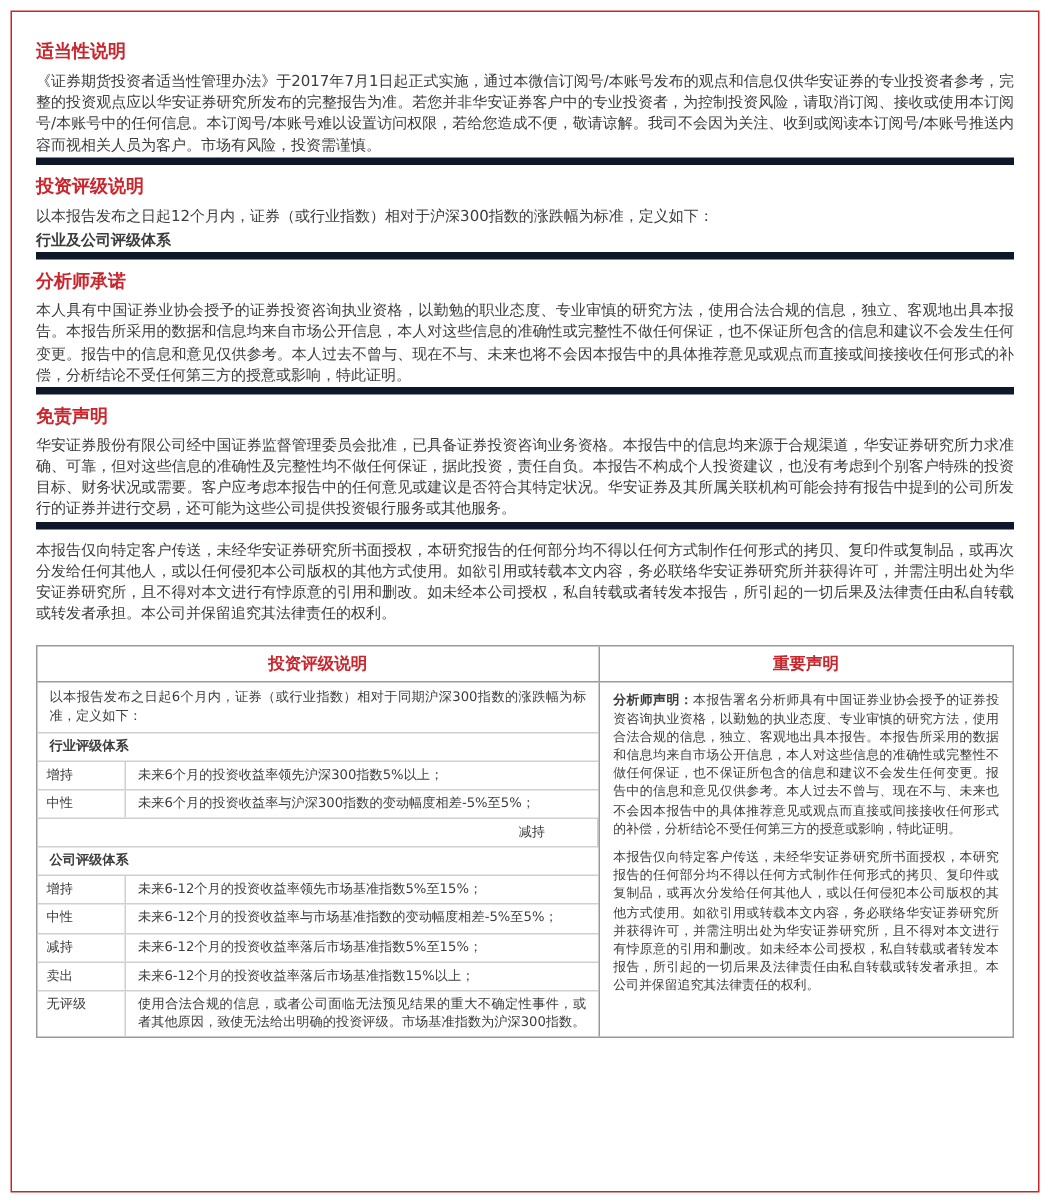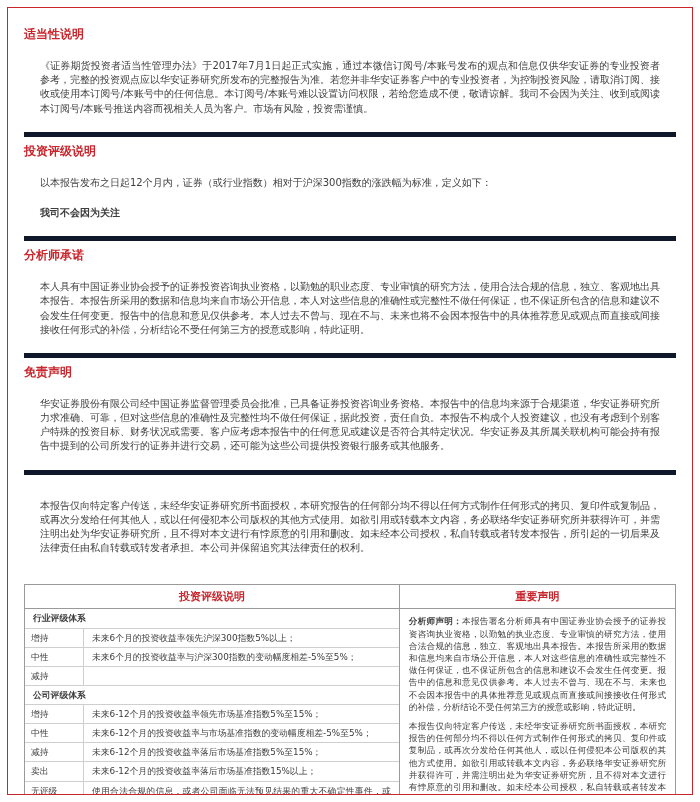--- a/index.html
+++ b/index.html
@@ -10,21 +10,21 @@
   }
   .inner {
     border:1px solid #c9252c; height:100%; box-sizing:border-box;
     padding:12px 16px 10px 16px; overflow:hidden;
   }
   .sec { padding:6px 0 0 0; border-bottom:5px solid #0f172a; }
   .sec-heading {
     margin:0 0 5px 0; font-size:12px; font-weight:bold; color:#c9252c;
   }
   .body-text {
-    margin:16px; font-size:10px; line-height:1.42; color:#3d3d3d;
+    margin:0; font-size:10px; line-height:1.42; color:#3d3d3d;
     text-align:justify;
   }
   .body-text + .body-text { margin-top:2px; }
   .subhead { font-weight:bold; color:#3d3d3d; }
   .free-para { padding:8px 0 9px 0; }
 
   .rating-table {
     margin-top:4px;
     display:grid; grid-template-columns:57.5% 42.5%;
     border:1px solid #9a9a9a; color:#3d3d3d;
@@ -33,21 +33,21 @@
     font-size:11px; font-weight:bold; color:#c9252c; text-align:center;
     padding:4px 4px; border-bottom:1px solid #9a9a9a;
   }
   .th-right, .t-right { border-left:1px solid #9a9a9a; }
 
   .t-left { font-size:8.8px; line-height:1.38; }
   .t-left > div { border-bottom:1px solid #cfcfcf; }
   .t-left > div:last-child { border-bottom:none; }
   .t-intro { padding:4px 8px; text-align:justify; }
   .t-subhead { font-weight:bold; padding:3px 8px; }
-  .t-row { display:flex; align-items:stretch; }
+  .t-row { display:flex; align-items:stretch;justify-content:flex-end; }
   .t-label { width:46px; flex:none; padding:3px 6px; border-right:1px solid #cfcfcf; }
   .t-desc { flex:1; padding:3px 8px; text-align:justify; }
 
   .t-right { padding:6px 9px; font-size:8.6px; line-height:1.42; text-align:justify; }
   .t-right p { margin:0 0 7px 0; }
   .t-right p:last-child { margin-bottom:0; }
   .t-right b { font-weight:bold; }
 </style>
 </head>
 <body>
@@ -56,21 +56,21 @@
   <div class="inner">
 
     <section class="sec">
       <h2 class="sec-heading">适当性说明</h2>
       <p class="body-text">《证券期货投资者适当性管理办法》于2017年7月1日起正式实施，通过本微信订阅号/本账号发布的观点和信息仅供华安证券的专业投资者参考，完整的投资观点应以华安证券研究所发布的完整报告为准。若您并非华安证券客户中的专业投资者，为控制投资风险，请取消订阅、接收或使用本订阅号/本账号中的任何信息。本订阅号/本账号难以设置访问权限，若给您造成不便，敬请谅解。我司不会因为关注、收到或阅读本订阅号/本账号推送内容而视相关人员为客户。市场有风险，投资需谨慎。</p>
     </section>
 
     <section class="sec">
       <h2 class="sec-heading">投资评级说明</h2>
       <p class="body-text">以本报告发布之日起12个月内，证券（或行业指数）相对于沪深300指数的涨跌幅为标准，定义如下：</p>
-      <p class="body-text subhead">我司不会因为关注</p>
+      <p class="body-text subhead">行业及公司评级体系</p>
     </section>
 
     <section class="sec">
       <h2 class="sec-heading">分析师承诺</h2>
       <p class="body-text">本人具有中国证券业协会授予的证券投资咨询执业资格，以勤勉的职业态度、专业审慎的研究方法，使用合法合规的信息，独立、客观地出具本报告。本报告所采用的数据和信息均来自市场公开信息，本人对这些信息的准确性或完整性不做任何保证，也不保证所包含的信息和建议不会发生任何变更。报告中的信息和意见仅供参考。本人过去不曾与、现在不与、未来也将不会因本报告中的具体推荐意见或观点而直接或间接接收任何形式的补偿，分析结论不受任何第三方的授意或影响，特此证明。</p>
     </section>
 
     <section class="sec">
       <h2 class="sec-heading">免责声明</h2>
       <p class="body-text">华安证券股份有限公司经中国证券监督管理委员会批准，已具备证券投资咨询业务资格。本报告中的信息均来源于合规渠道，华安证券研究所力求准确、可靠，但对这些信息的准确性及完整性均不做任何保证，据此投资，责任自负。本报告不构成个人投资建议，也没有考虑到个别客户特殊的投资目标、财务状况或需要。客户应考虑本报告中的任何意见或建议是否符合其特定状况。华安证券及其所属关联机构可能会持有报告中提到的公司所发行的证券并进行交易，还可能为这些公司提供投资银行服务或其他服务。</p>
@@ -78,20 +78,21 @@
 
     <div class="free-para">
       <p class="body-text">本报告仅向特定客户传送，未经华安证券研究所书面授权，本研究报告的任何部分均不得以任何方式制作任何形式的拷贝、复印件或复制品，或再次分发给任何其他人，或以任何侵犯本公司版权的其他方式使用。如欲引用或转载本文内容，务必联络华安证券研究所并获得许可，并需注明出处为华安证券研究所，且不得对本文进行有悖原意的引用和删改。如未经本公司授权，私自转载或者转发本报告，所引起的一切后果及法律责任由私自转载或转发者承担。本公司并保留追究其法律责任的权利。</p>
     </div>
 
     <div class="rating-table">
       <div class="th th-left">投资评级说明</div>
       <div class="th th-right">重要声明</div>
 
       <div class="t-left">
+        <div class="t-intro">以本报告发布之日起6个月内，证券（或行业指数）相对于同期沪深300指数的涨跌幅为标准，定义如下：</div>
 
         <div class="t-subhead">行业评级体系</div>
 
         <div class="t-row">
           <div class="t-label">增持</div>
           <div class="t-desc">未来6个月的投资收益率领先沪深300指数5%以上；</div>
         </div>
         <div class="t-row">
           <div class="t-label">中性</div>
           <div class="t-desc">未来6个月的投资收益率与沪深300指数的变动幅度相差-5%至5%；</div>

